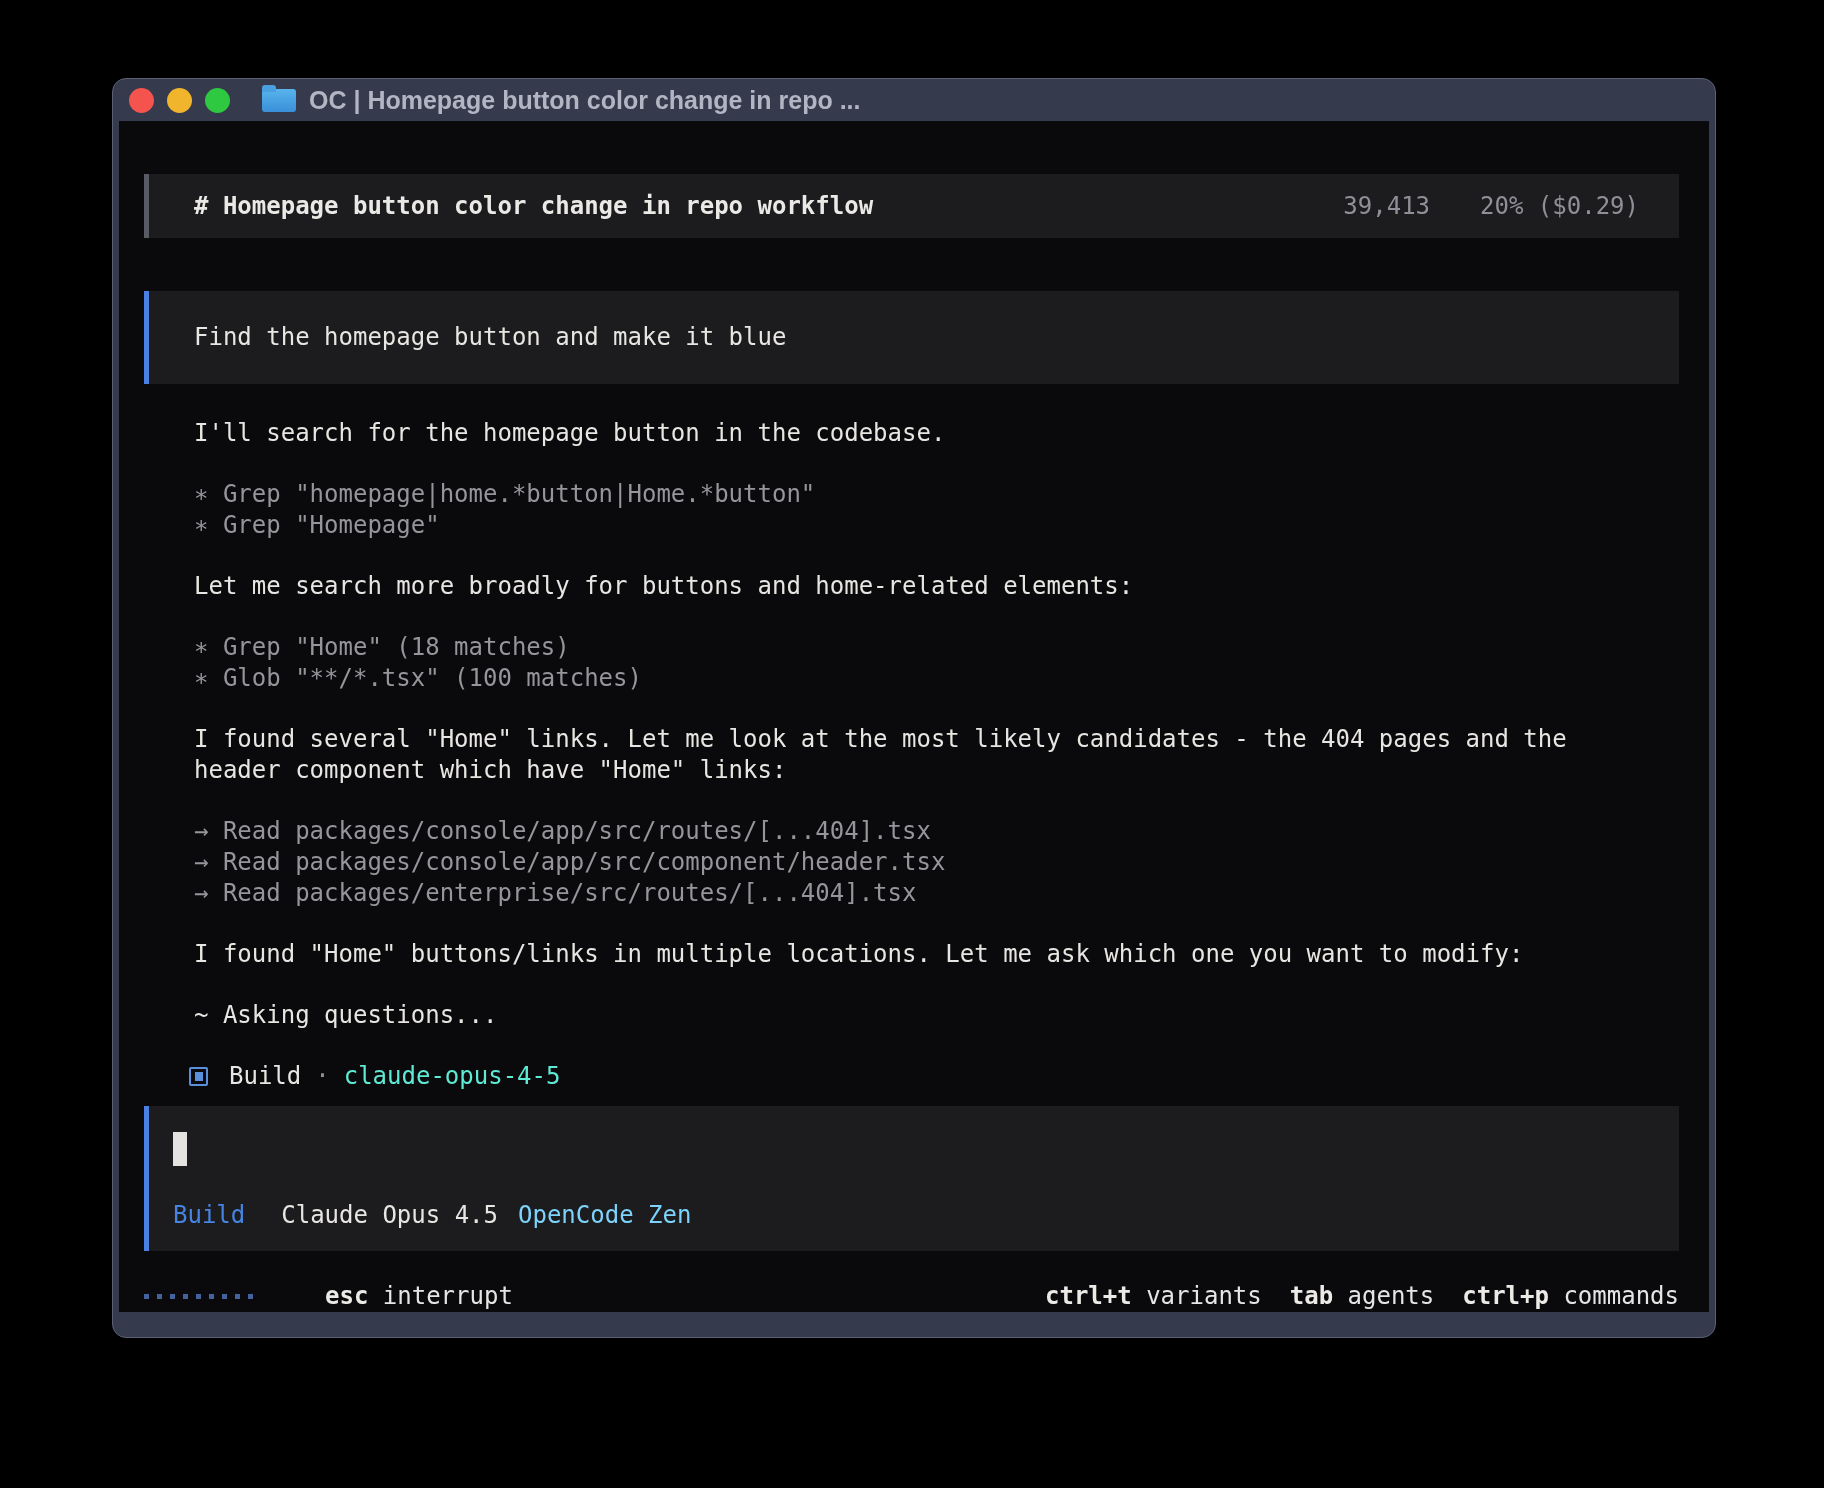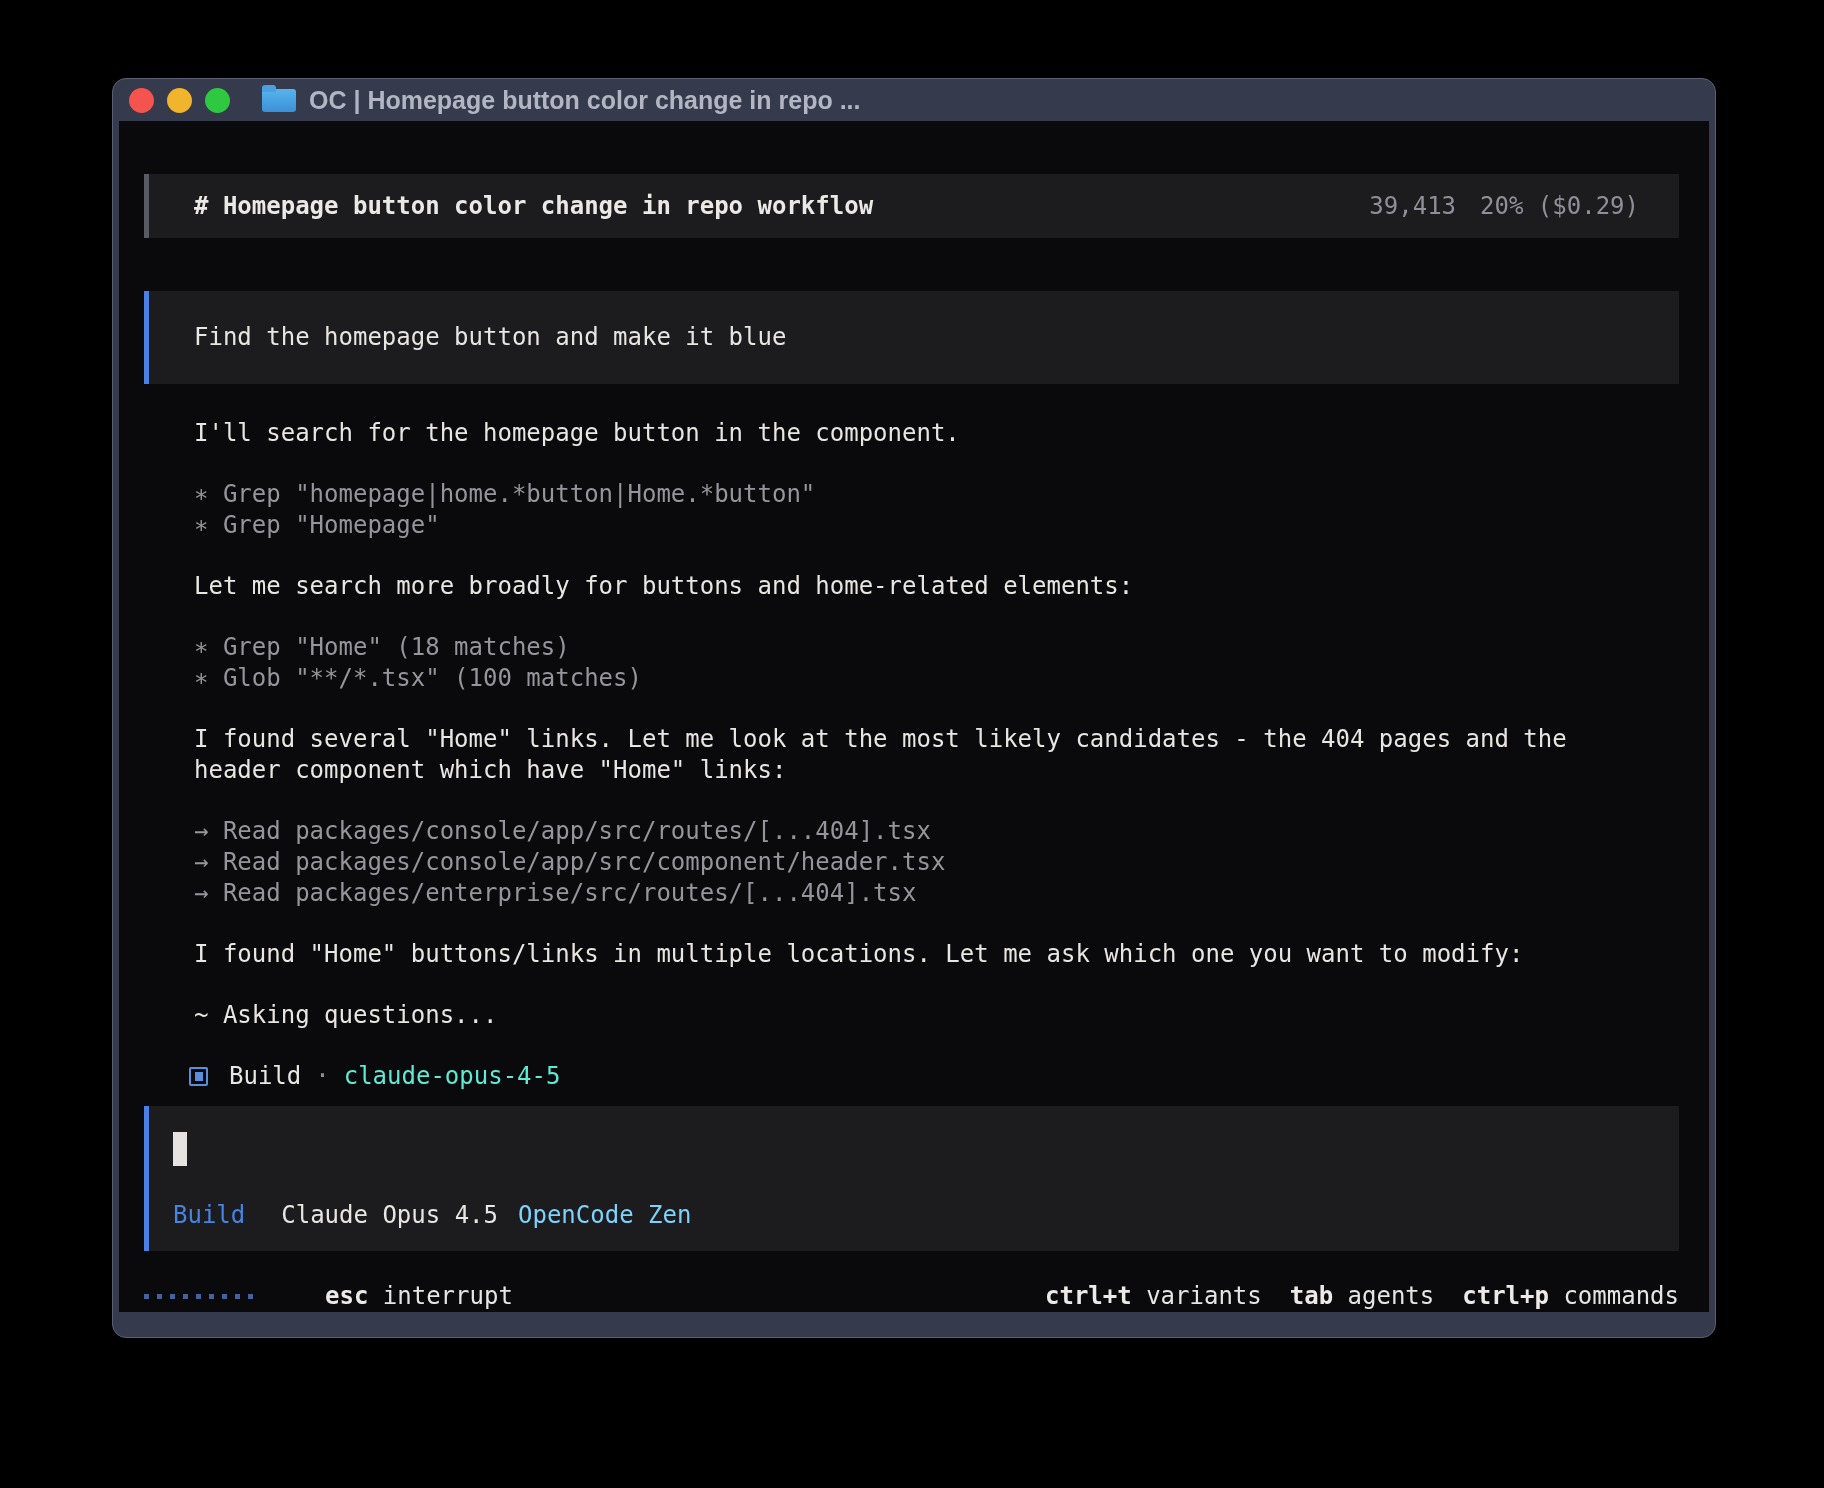--- a/index.html
+++ b/index.html
@@ -65,21 +65,21 @@
   .block {
     background:#1c1c1f;
     border-left:5px solid #585a64;
   }
   .block.header-block {
     margin-top:53px;
     padding:18px 40px 18px 45px;
     display:flex; align-items:center;
   }
   .header-title { font-weight:bold; color:#ebe9e6; }
-  .header-stats { margin-left:auto; color:#8f8f97; display:flex; gap:24px;text-align:center; }
+  .header-stats { margin-left:auto; color:#8f8f97; display:flex; gap:50px;text-align:center; }
   .block.user-block {
     margin-top:53px;
     border-left-color:#4a7fe4;
     padding:31px 45px;
   }
   .user-text { color:#e8e6e2; }
 
   
   .group { margin-top:30px; }
   .group.first { margin-top:34px; }
@@ -152,21 +152,21 @@
         <span>39,413</span>
         <span>20% ($0.29)</span>
       </span>
     </div>
 
     <div class="block user-block">
       <div class="user-text mono-line">Find the homepage button and make it blue</div>
     </div>
 
     <div class="group first">
-      <div class="t-line text">I'll search for the homepage button in the component.</div>
+      <div class="t-line text">I'll search for the homepage button in the codebase.</div>
     </div>
 
     <div class="group">
       <div class="t-line tool">∗ Grep "homepage|home.*button|Home.*button"</div>
       <div class="t-line tool">∗ Grep "Homepage"</div>
     </div>
 
     <div class="group">
       <div class="t-line text">Let me search more broadly for buttons and home-related elements:</div>
     </div>

